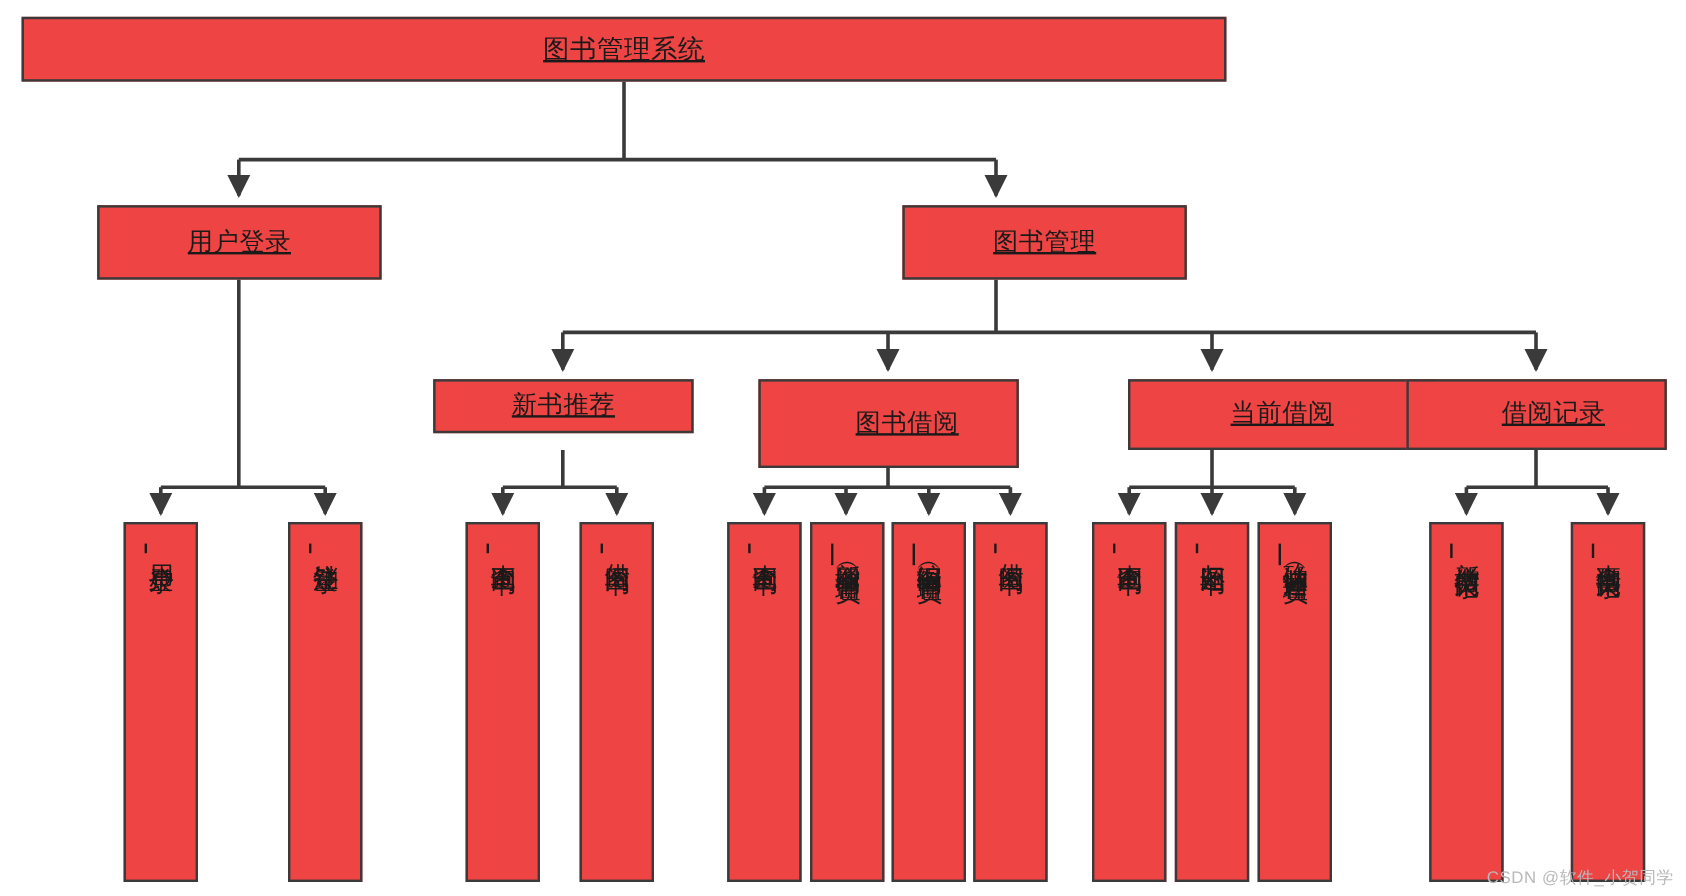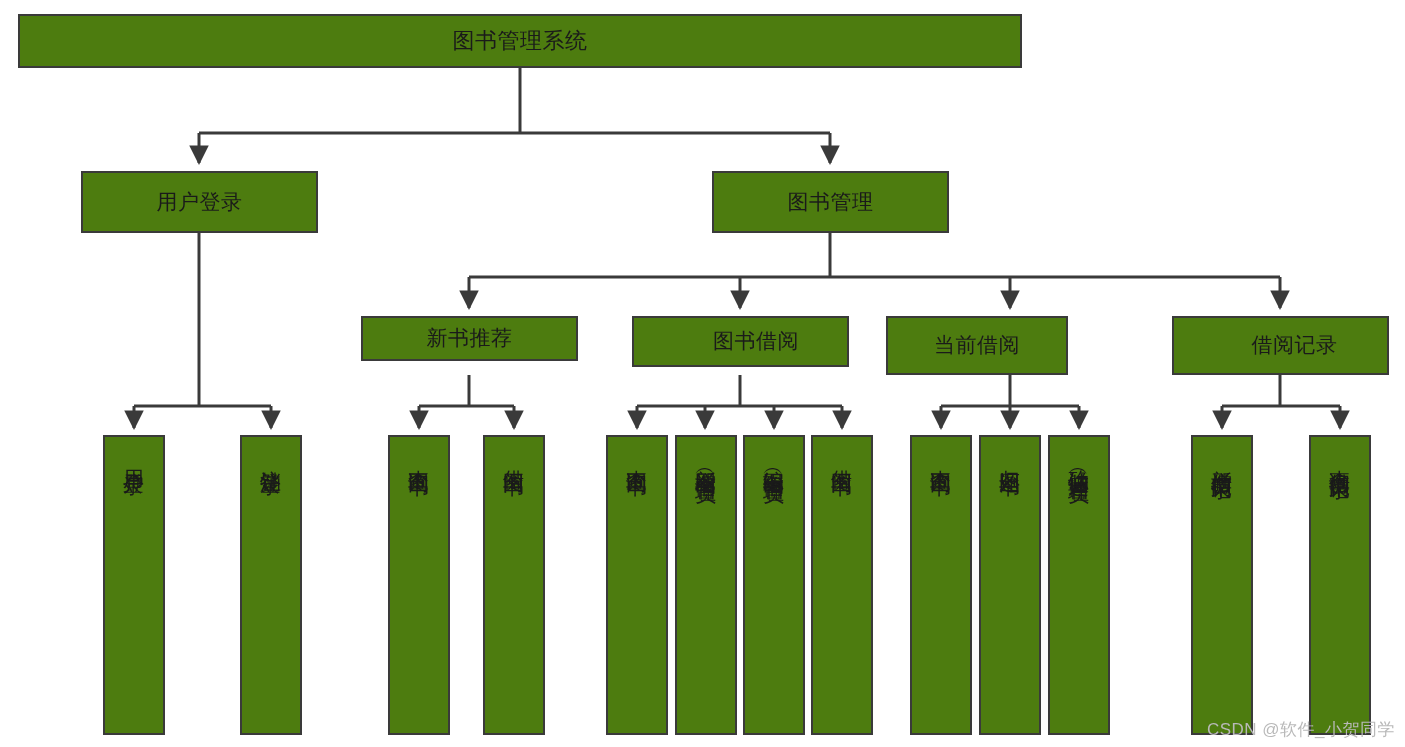--- a/index.html
+++ b/index.html
@@ -22,26 +22,27 @@
     position: absolute;
     left: 0;
     top: 0;
     width: 1405px;
     height: 747px;
     pointer-events: none;
   }
   .node {
     position: absolute;
     box-sizing: border-box;
-    background: #4d7c0f;
+    background: #ef4444;
     border: 2px solid #3a3a3a;
     display: flex;
     align-items: center;
     justify-content: center;
     color: #1a1a1a;
+    text-decoration: underline;
   }
   .node-label {
     display: block;
     text-align: center;
     line-height: 1.18;
     color: #1a1a1a;
   }
   .node.horizontal .node-label {
     font-size: 21px;
     letter-spacing: 0.5px;
@@ -64,21 +65,21 @@
   .node.root .node-label {
     font-size: 22px;
   }
   .node.level1 .node-label {
     font-size: 21px;
   }
   .watermark {
     position: absolute;
     right: 10px;
     bottom: 6px;
-    font-size: 17px;
+    font-size: 14px;
     color: #b9b9b9;
     white-space: nowrap;
     letter-spacing: 0.5px;
   }
 </style>
 </head>
 <body>
 
 <div id="diagram-root">
 
@@ -133,33 +134,33 @@
   </svg>
 
   <div class="node horizontal root" style="left:18px; top:14px; width:1004px; height:54px;">
     <span class="node-label">图书管理系统</span>
   </div>
 
   <div class="node horizontal level1" style="left:81px; top:171px; width:237px; height:62px;">
     <span class="node-label">用户登录</span>
   </div>
 
-  <div class="node horizontal level1" style="left:712px; top:171px; width:237px; height:62px;">
+  <div class="node horizontal level1" style="left:752px; top:171px; width:237px; height:62px;">
     <span class="node-label">图书管理</span>
   </div>
 
   <div class="node horizontal level1" style="left:361px; top:316px; width:217px; height:45px;">
     <span class="node-label">新书推荐</span>
   </div>
 
-  <div class="node horizontal level1" style="left:632px; top:316px; width:217px; height:51px;padding-left:31px;">
+  <div class="node horizontal level1" style="left:632px; top:316px; width:217px; height:74px;padding-left:31px;">
     <span class="node-label">图书借阅</span>
   </div>
 
-  <div class="node horizontal level1" style="left:886px; top:316px; width:182px; height:59px;">
+  <div class="node horizontal level1" style="left:940px; top:316px; width:257px; height:59px;">
     <span class="node-label">当前借阅</span>
   </div>
 
   <div class="node horizontal level1" style="left:1172px; top:316px; width:217px; height:59px;padding-left:28px;">
     <span class="node-label">借阅记录</span>
   </div>
 
   <div class="node vertical" style="left:103px; top:435px; width:62px; height:300px;">
     <span class="node-label">用户登录</span>
   </div>

